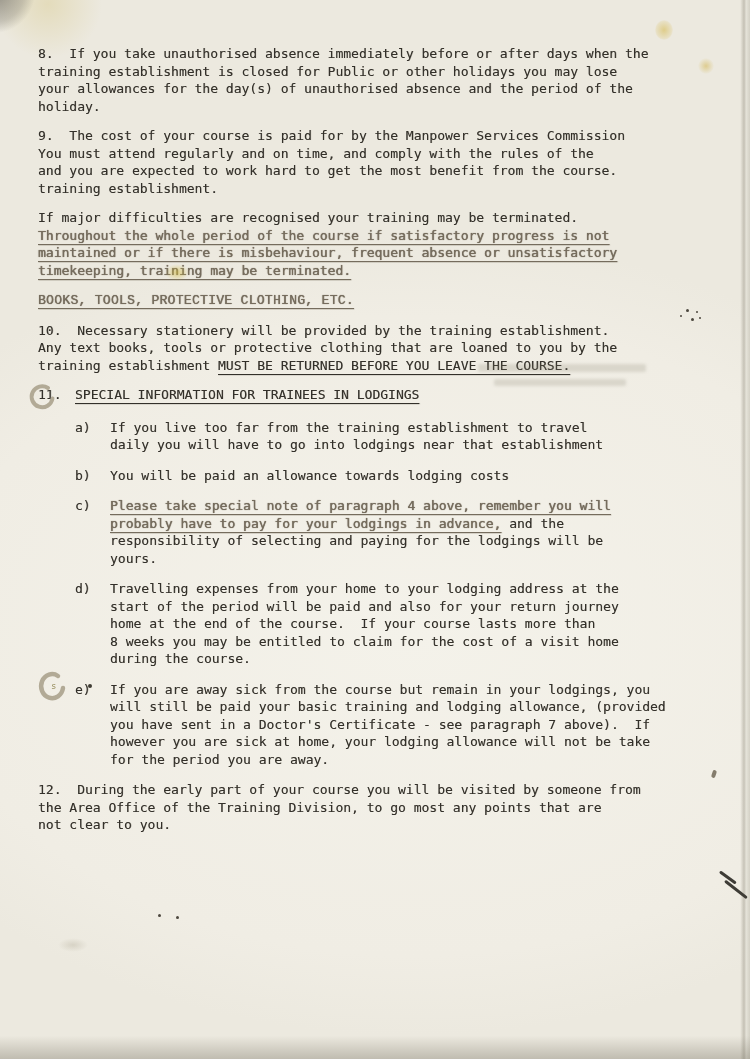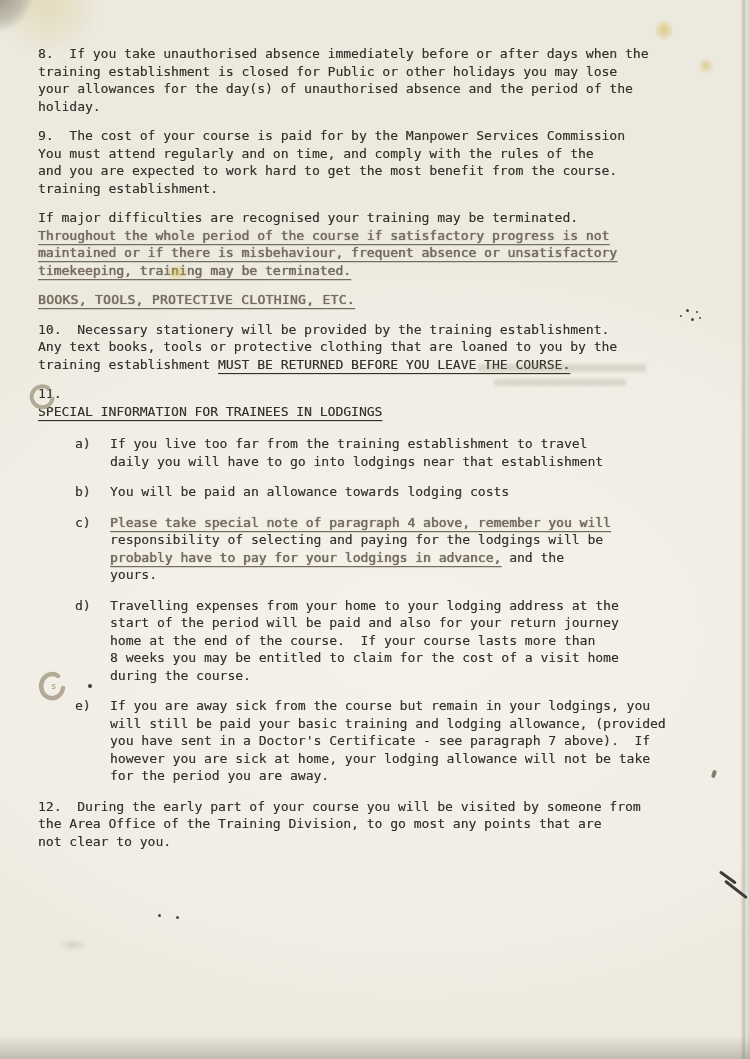--- a/index.html
+++ b/index.html
@@ -17,28 +17,28 @@
       linear-gradient(to right, rgba(0,0,0,0) 98.7%, rgba(140,135,120,0.42) 99.2%, rgba(228,226,216,0.9) 99.5%, rgba(205,202,190,0.8) 100%),
       radial-gradient(ellipse 600px 400px at 55% 60%, #f4f2ea, #f0ede4 80%, #ece9df 100%);
   }
   .content{
     position:absolute;left:38px;top:33px;width:640px;
     font-size:13px;line-height:17.5px;color:#33302a;
     text-shadow:0.3px 0.3px 0.6px rgba(62,57,47,0.45);
   }
   .block{margin:12px 0 12px 0;}
   .list-item{display:flex;margin-left:37px;margin-bottom:13px;}
-  .numbered-heading{display:flex;margin-bottom:15px;flex-direction:column;}
+  .numbered-heading{display:flex;margin-bottom:15px;}
   .letter{flex:none;width:35px;}
   .numbered-heading .letter{width:37px;}
   .lines{flex:1;}
   .line{white-space:pre;}
   .u{text-decoration:underline;text-decoration-thickness:1.2px;text-underline-offset:3.5px;}
   .f{color:#756c5d;text-shadow:0 0 1px rgba(117,108,93,0.95), 0.4px 0.4px 0.6px rgba(117,108,93,0.6);}
-  .heading .line span{letter-spacing:0.3px;}
+  .heading .line span{letter-spacing:0.3px;font-family:Liberation Mono, monospace;}
 
   
   .artifact{position:absolute;pointer-events:none;}
   .stain{border-radius:50%;}
   .stain-1{left:655px;top:20px;width:18px;height:20px;background:radial-gradient(rgba(212,182,70,0.55),rgba(212,182,70,0.18) 60%,transparent 75%);}
   .stain-2{left:698px;top:58px;width:16px;height:16px;background:radial-gradient(rgba(208,176,66,0.5),transparent 72%);}
   .stain-3{left:165px;top:264px;width:24px;height:17px;background:radial-gradient(rgba(210,186,60,0.55),transparent 70%);}
   .ring{width:30px;height:30px;}
   .ring-1{left:27px;top:383px;}
   .ring-2{left:36px;top:670px;width:32px;height:34px;}
@@ -114,22 +114,22 @@
       <div class="block list-item">
         <span class="letter">b)</span>
         <div class="lines">
           <div class="line"><span>You will be paid an allowance towards lodging costs</span></div>
         </div>
       </div>
       <div class="block list-item">
         <span class="letter">c)</span>
         <div class="lines">
           <div class="line"><span class="u f">Please take special note of paragraph 4 above, remember you will</span></div>
+          <div class="line"><span class="u f">probably have to pay for your lodgings in advance,</span><span> and the</span></div>
           <div class="line"><span>responsibility of selecting and paying for the lodgings will be</span></div>
-          <div class="line"><span class="u f">probably have to pay for your lodgings in advance,</span><span> and the</span></div>
           <div class="line"><span>yours.</span></div>
         </div>
       </div>
       <div class="block list-item">
         <span class="letter">d)</span>
         <div class="lines">
           <div class="line"><span>Travelling expenses from your home to your lodging address at the</span></div>
           <div class="line"><span>start of the period will be paid and also for your return journey</span></div>
           <div class="line"><span>home at the end of the course.  If your course lasts more than</span></div>
           <div class="line"><span>8 weeks you may be entitled to claim for the cost of a visit home</span></div>

